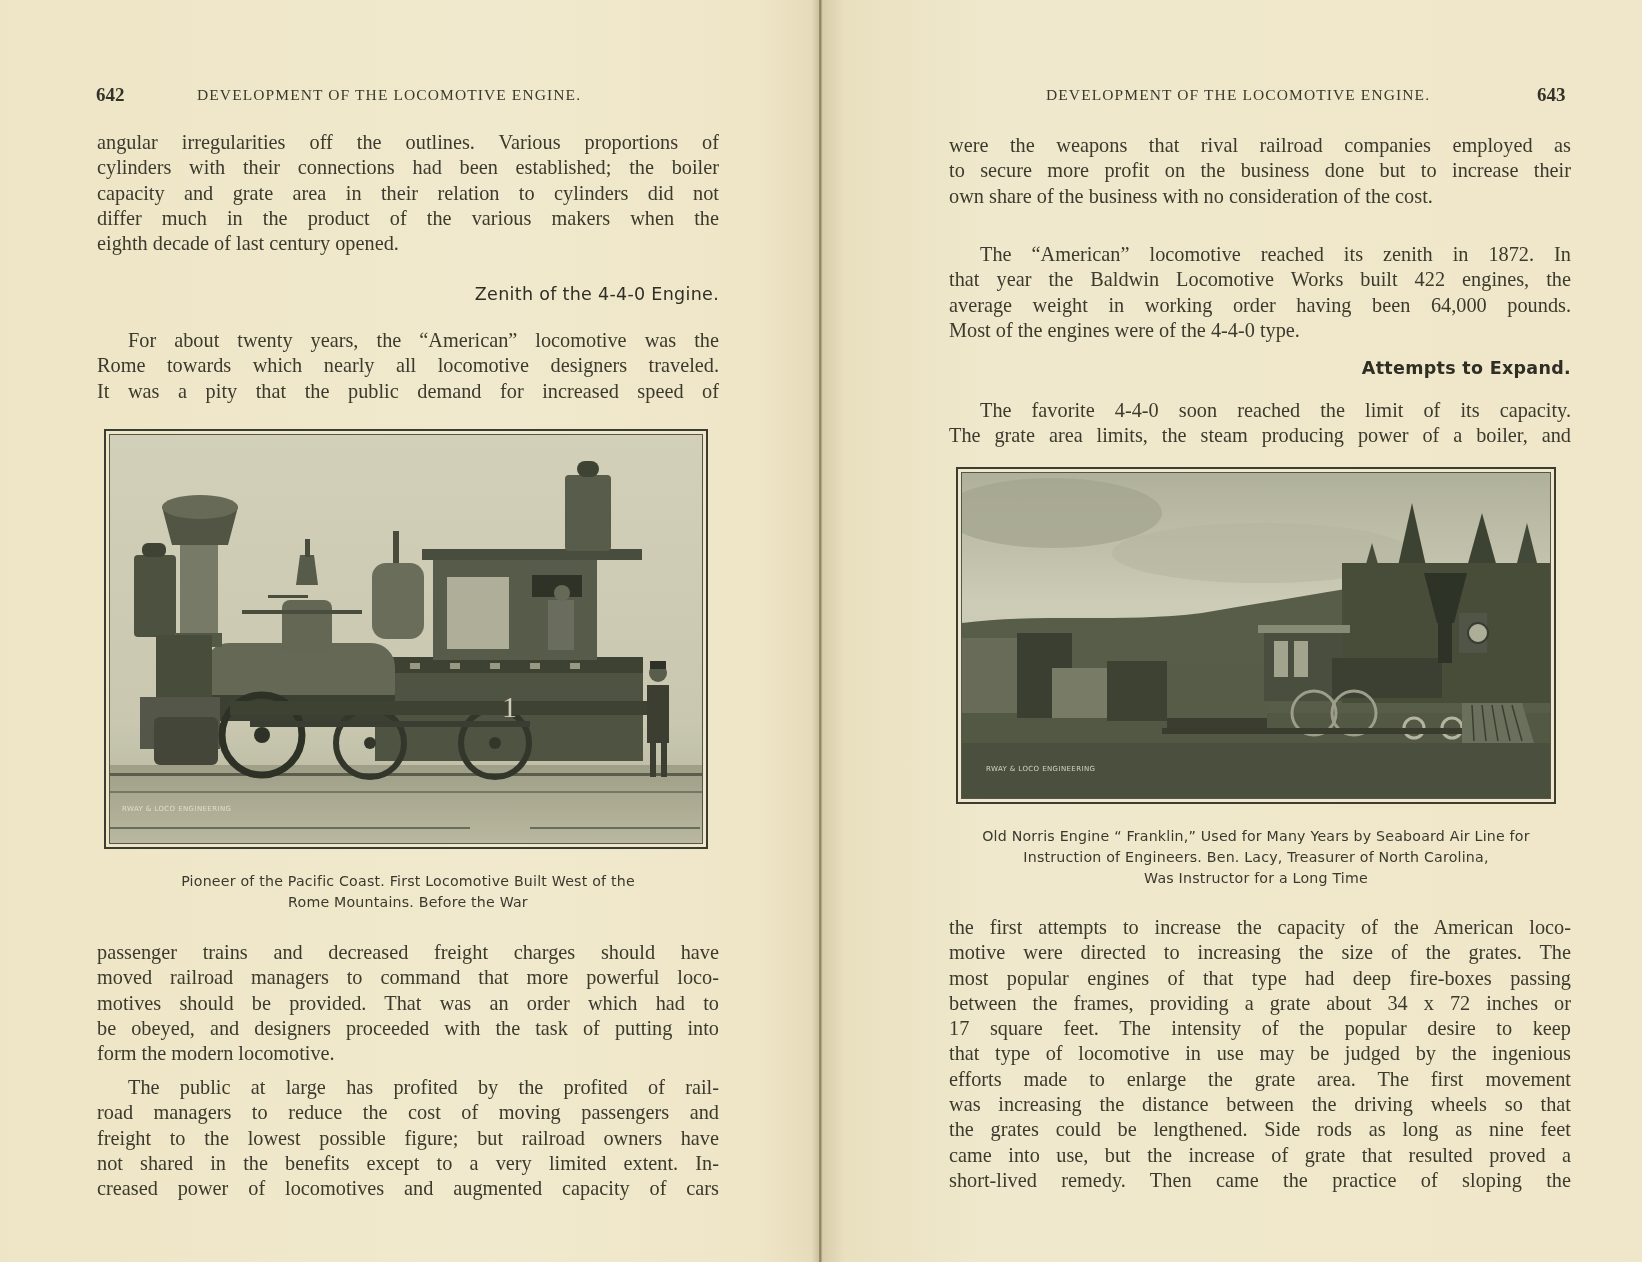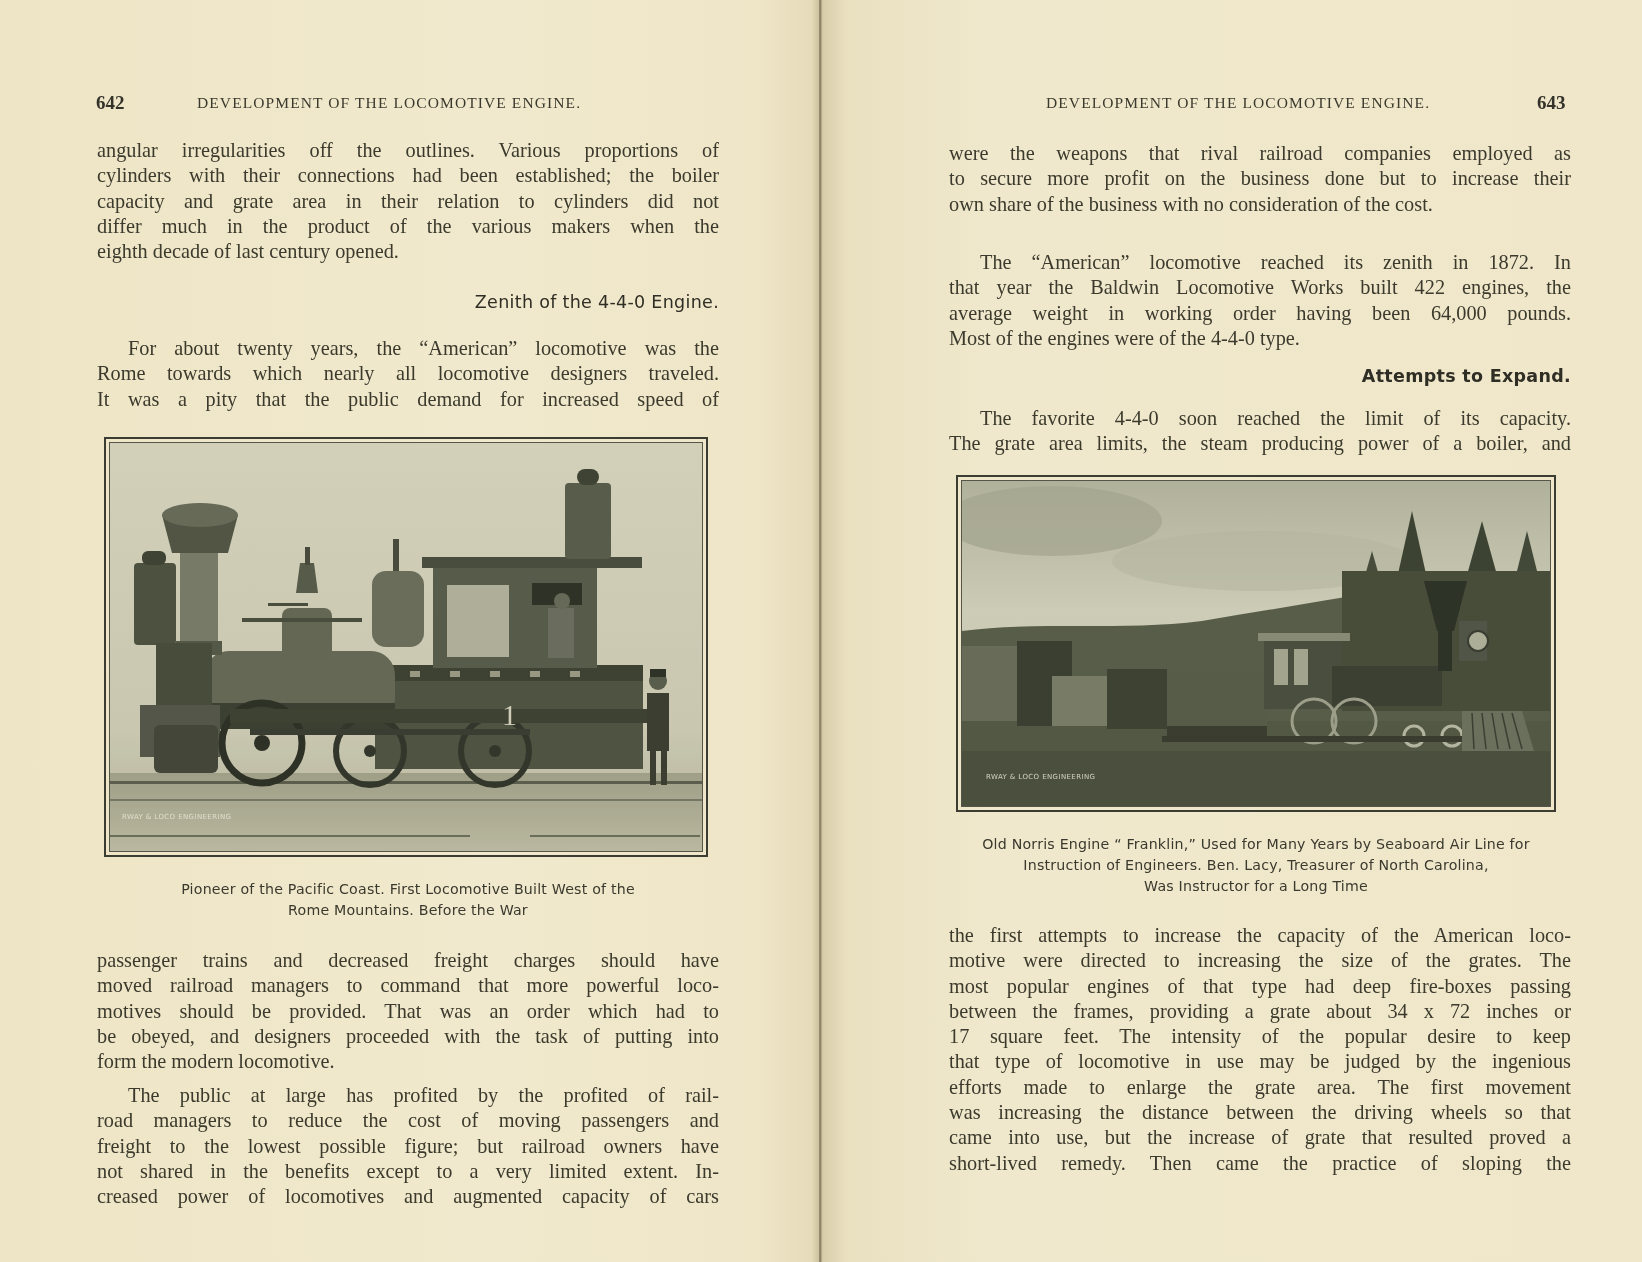--- a/index.html
+++ b/index.html
@@ -16,21 +16,21 @@
       color: #3d3b2e;
     }
     .spread {
       position: absolute;
       inset: 0;
       background:
         linear-gradient(90deg, #eee5c6 0%, #f1e9cd 30%, #efe6c8 46%, #e6dcbb 49.4%, #cfc3a0 49.85%, #8b8063 49.95%, #d8cdaa 50.1%, #e9e0c0 51.5%, #f0e8cc 60%, #f0e7ca 100%);
     }
     .page {
       position: absolute;
-      top: 8px;
+      top: 0;
       height: 902px;
     }
     .page-left { left: 0; width: 820px; }
     .page-right { left: 822px; width: 820px; }
 
     .running-head {
       position: absolute;
       top: 86px;
       left: 0;
       right: 0;
@@ -364,19 +364,20 @@
 
     <div class="text-block" style="top:915px;">
       <span class="line">the first attempts to increase the capacity of the American loco-</span>
       <span class="line">motive were directed to increasing the size of the grates.  The</span>
       <span class="line">most popular engines of that type had deep fire-boxes passing</span>
       <span class="line">between the frames, providing a grate about 34 x 72 inches or</span>
       <span class="line">17 square feet.  The intensity of the popular desire to keep</span>
       <span class="line">that type of locomotive in use may be judged by the ingenious</span>
       <span class="line">efforts made to enlarge the grate area.  The first movement</span>
       <span class="line">was increasing the distance between the driving wheels so that</span>
+      <span class="line">the grates could be lengthened.  Side rods as long as nine feet</span>
       <span class="line">came into use, but the increase of grate that resulted proved a</span>
       <span class="line">short-lived remedy.  Then came the practice of sloping the</span>
     </div>
   </div>
 
   <div style="position:absolute; left:819px; top:0; width:2px; height:1262px; background:#8a7f62; opacity:0.55;"></div>
 </div>
 
 </body></html>

